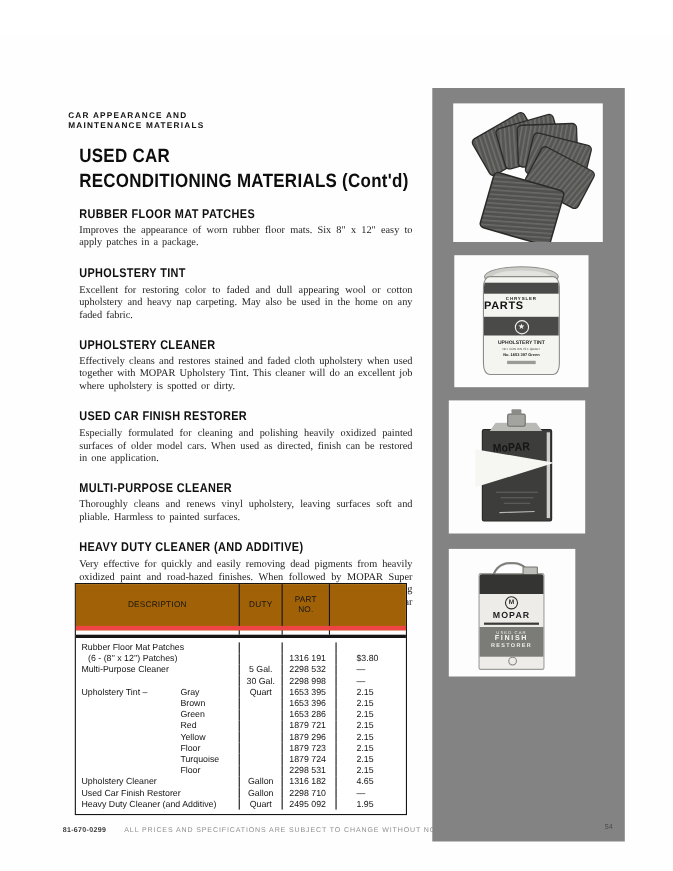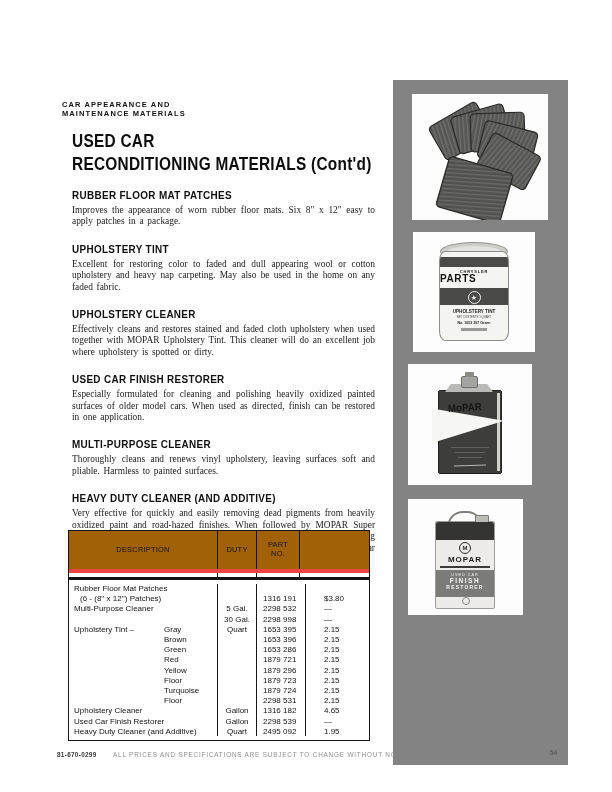--- a/index.html
+++ b/index.html
@@ -294,21 +294,21 @@
         <div class="cell-size">Gallon</div>
         <div class="cell-part">1316 182</div>
         <div class="cell-price">4.65</div>
       </div>
       <div class="trow">
         <div class="cell-desc">
             <span class="d-main">Used Car Finish Restorer</span>
             <span class="d-color"></span>
           </div>
         <div class="cell-size">Gallon</div>
-        <div class="cell-part">2298 539</div>
+        <div class="cell-part">2298 710</div>
         <div class="cell-price">—</div>
       </div>
       <div class="trow">
         <div class="cell-desc">
             <span class="d-main">Heavy Duty Cleaner (and Additive)</span>
             <span class="d-color"></span>
           </div>
         <div class="cell-size">Quart</div>
         <div class="cell-part">2495 092</div>
         <div class="cell-price">1.95</div>

